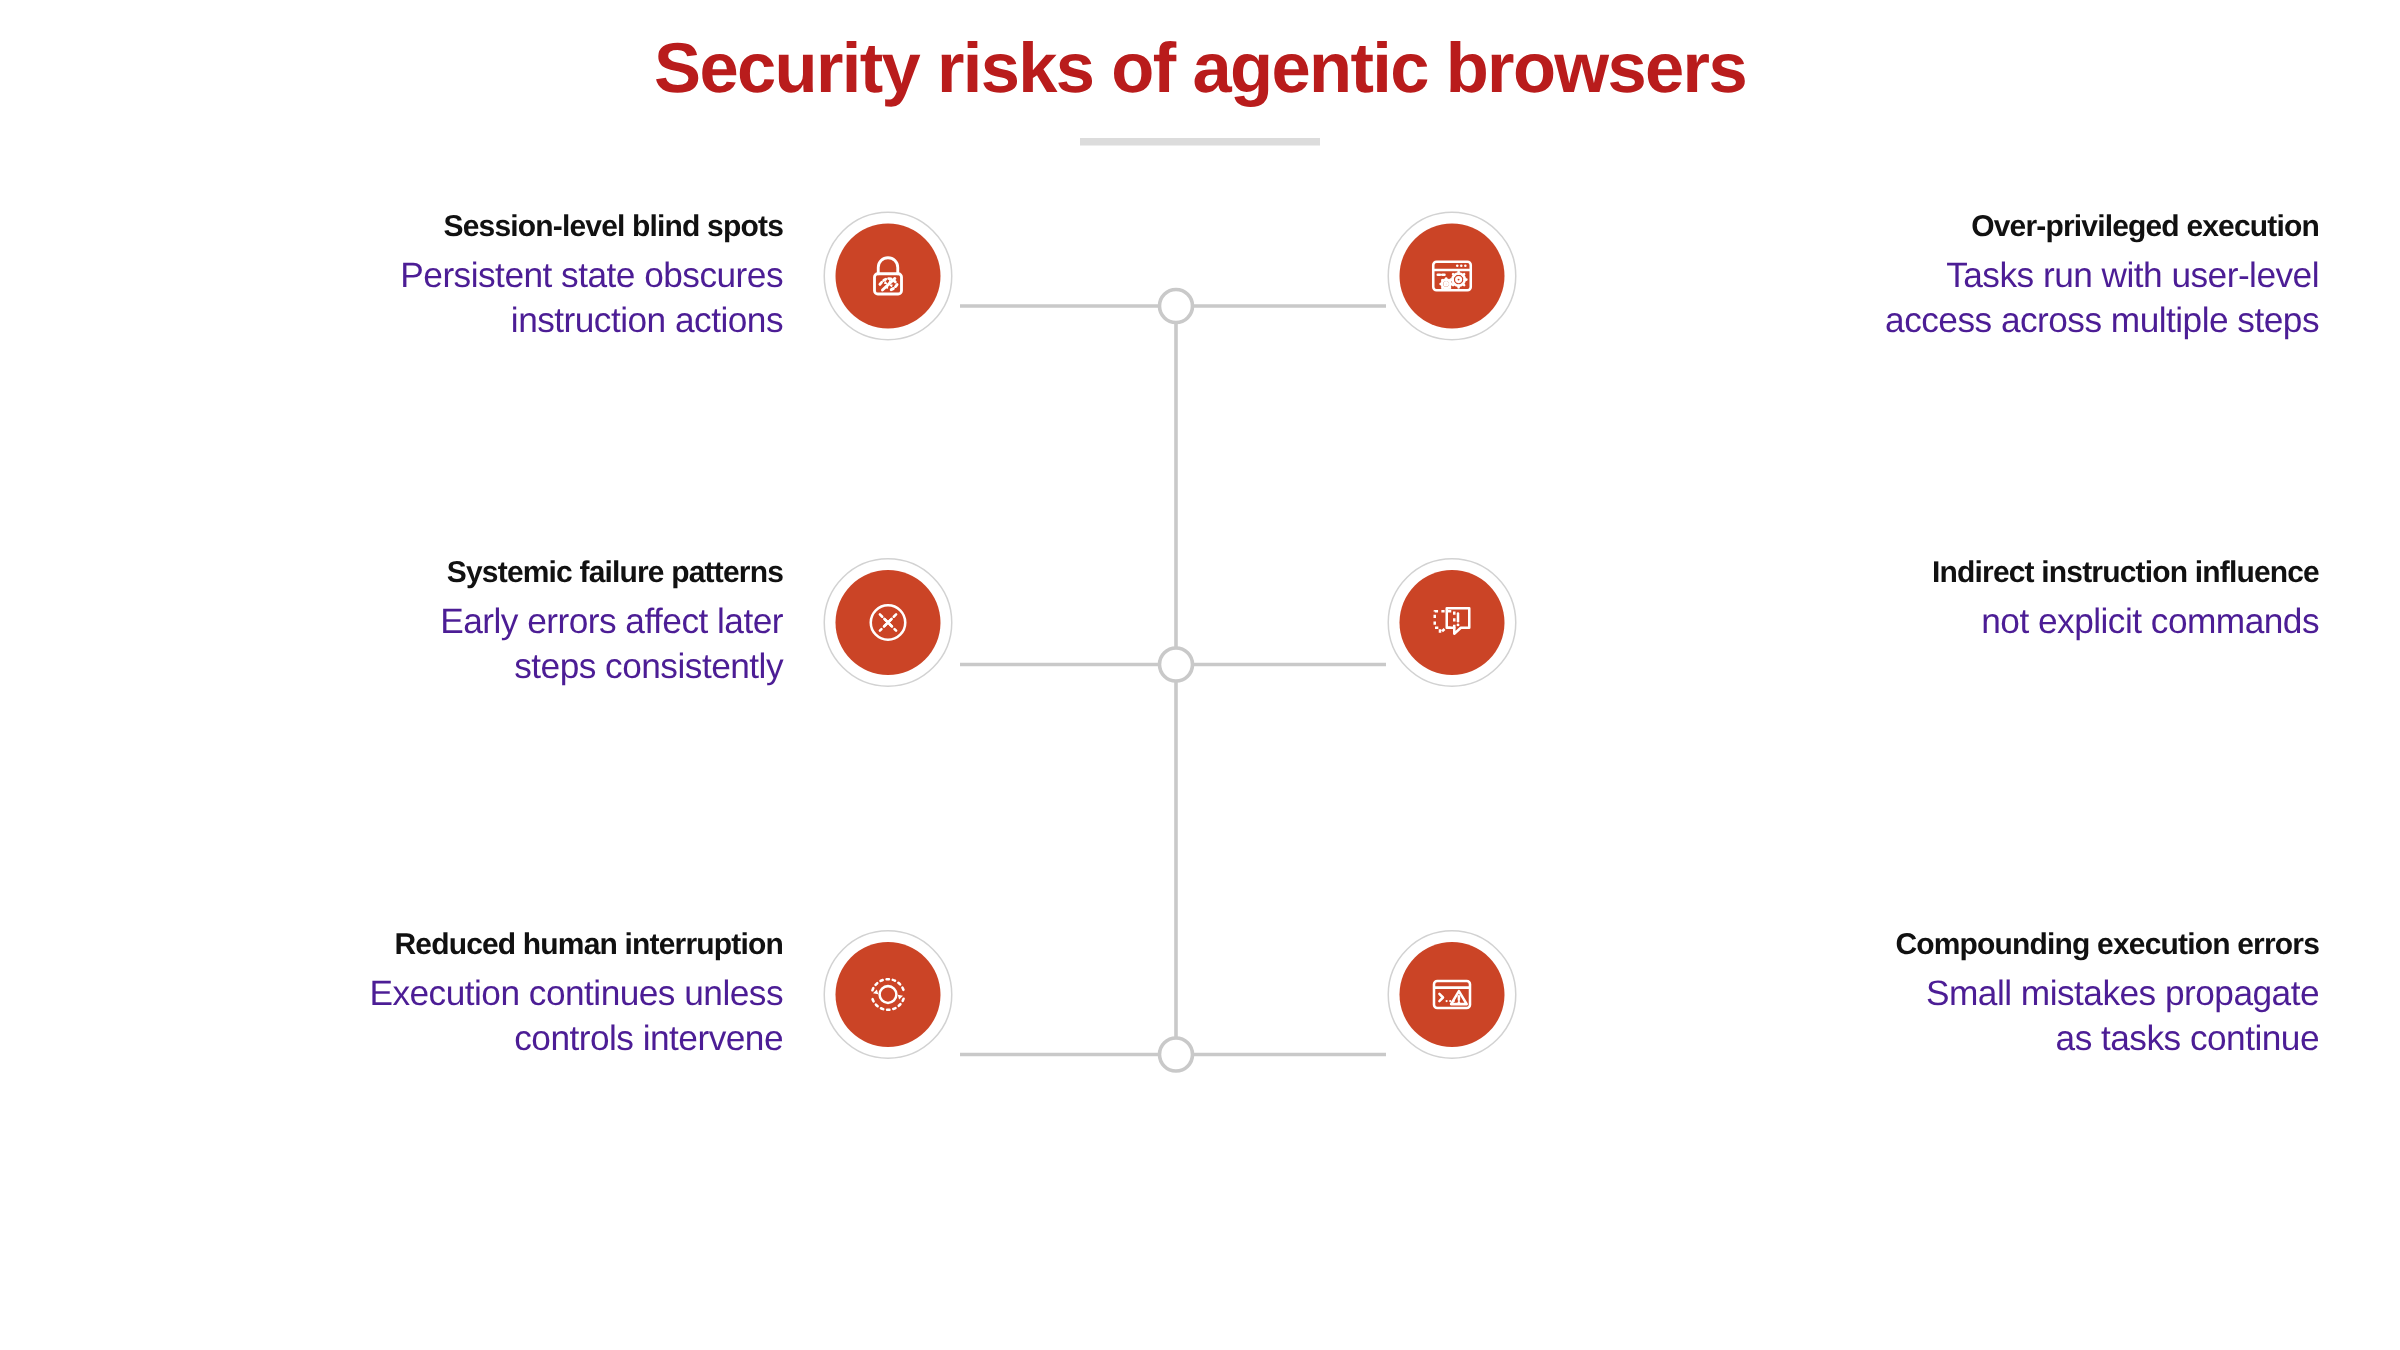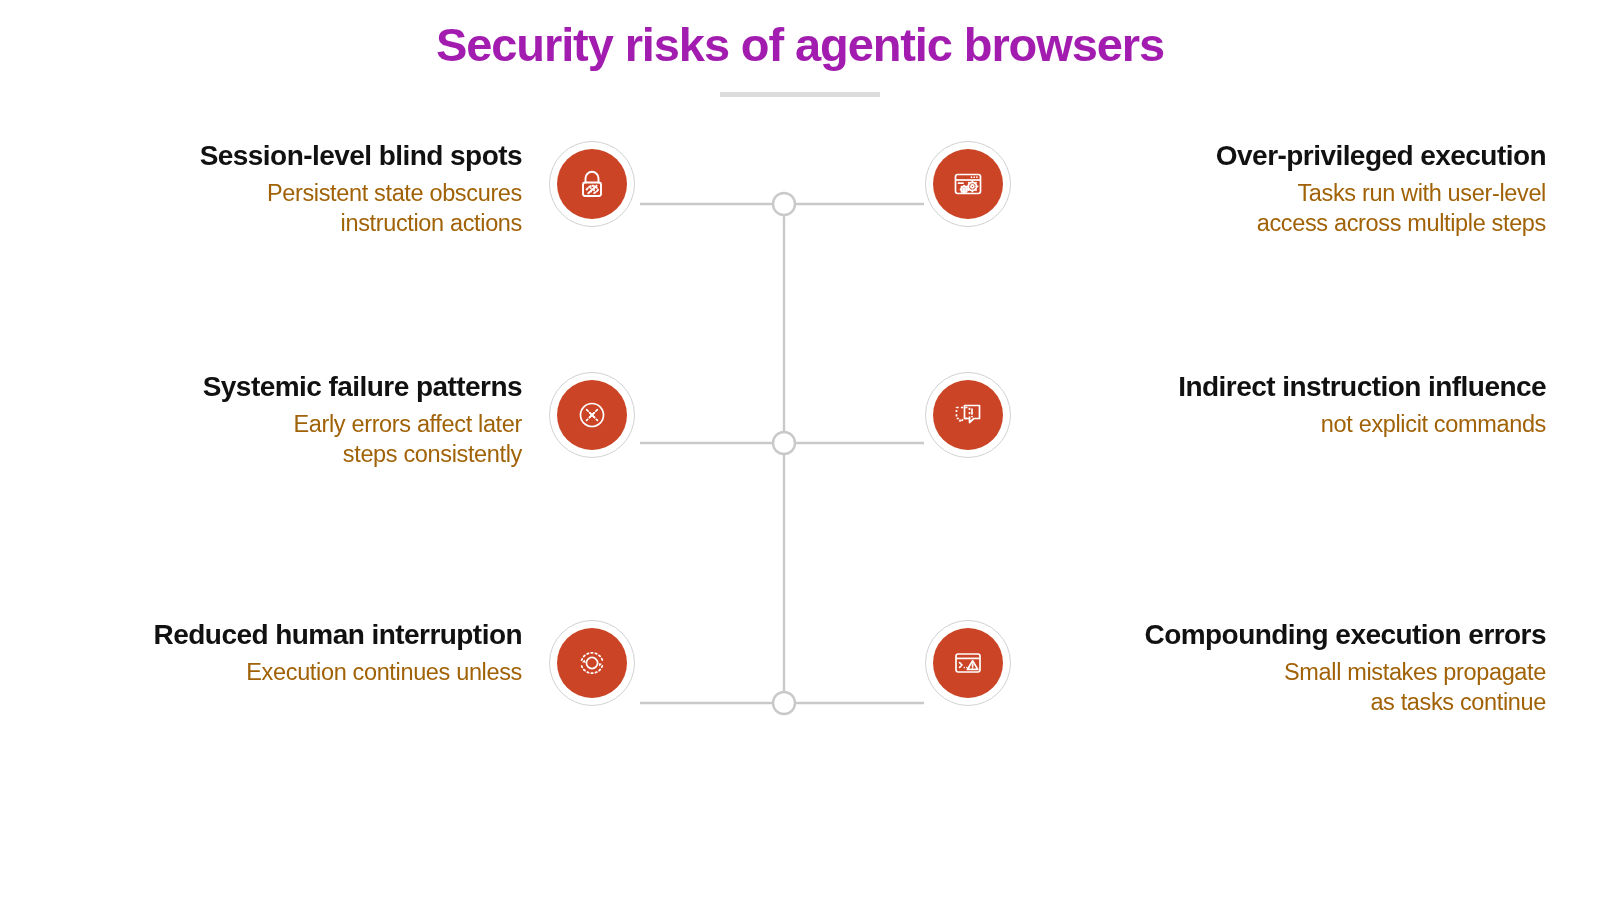--- a/index.html
+++ b/index.html
@@ -9,21 +9,21 @@
     font-family: "Liberation Sans", sans-serif;
     overflow: hidden;
   }
   #canvas { position: relative; width: 1600px; height: 900px; }
 
   
   .title {
     position: absolute; top: 18px; left: 0; width: 1600px;
     text-align: center;
     font-size: 47px; font-weight: 700; letter-spacing: -1.1px;
-    color: #a21caf; line-height: 1.15;
+    color: #b91c1c; line-height: 1.15;
   }
   .title-rule {
     position: absolute; top: 92px; left: 50%;
     transform: translateX(-50%);
     width: 160px; height: 5px; background: #dcdcdc;
   }
 
   
   .connectors { position: absolute; inset: 0; }
 
@@ -32,26 +32,26 @@
   .row.r1 { top: 139px; }
   .row.r2 { top: 370px; }
   .row.r3 { top: 618px; }
 
   
   .txt { position: absolute; top: 0; }
   .txt.left  { left: 60px;  width: 462px; text-align: right; }
   .txt.right { left: 1046px; width: 500px; text-align: right; }
 
   .h {
-    font-size: 28px; font-weight: 700; color: #111111;
+    font-size: 20px; font-weight: 700; color: #111111;
     letter-spacing: -0.55px; line-height: 1.22; white-space: nowrap;
   }
   .p {
     margin-top: 6px;
-    font-size: 23.5px; font-weight: 400; color: #a16207;
+    font-size: 23.5px; font-weight: 400; color: #4c1d95;
     letter-spacing: -0.35px; line-height: 1.26;
   }
   .p span { display: block; white-space: nowrap; }
 
   
   .medal {
     position: absolute; top: 2px;
     width: 86px; height: 86px; border-radius: 50%;
     border: 1.6px solid #d2d2d2;
     display: flex; align-items: center; justify-content: center;
@@ -186,20 +186,21 @@
       </div>
     </div>
   </div>
 
   <div class="row r3">
 
     <div class="txt left">
       <div class="h">Reduced human interruption</div>
       <div class="p">
         <span>Execution continues unless</span>
+        <span>controls intervene</span>
       </div>
     </div>
 
     <div class="medal left">
       <div class="disc">
         <svg width="40" height="40" viewBox="0 0 40 40" fill="none" stroke="#ffffff" stroke-width="1.7">
           <circle cx="20" cy="20" r="5.6"></circle>
           <path d="M9.6 17.2a11 11 0 0 1 20.8 0" stroke-dasharray="1.6 2.6" stroke-linecap="round"></path>
           <path d="M30.4 22.8a11 11 0 0 1-20.8 0" stroke-dasharray="1.6 2.6" stroke-linecap="round"></path>
           <path d="M12.6 16.6 10 19.2l3.5.6z" fill="#ffffff" stroke="none"></path>

